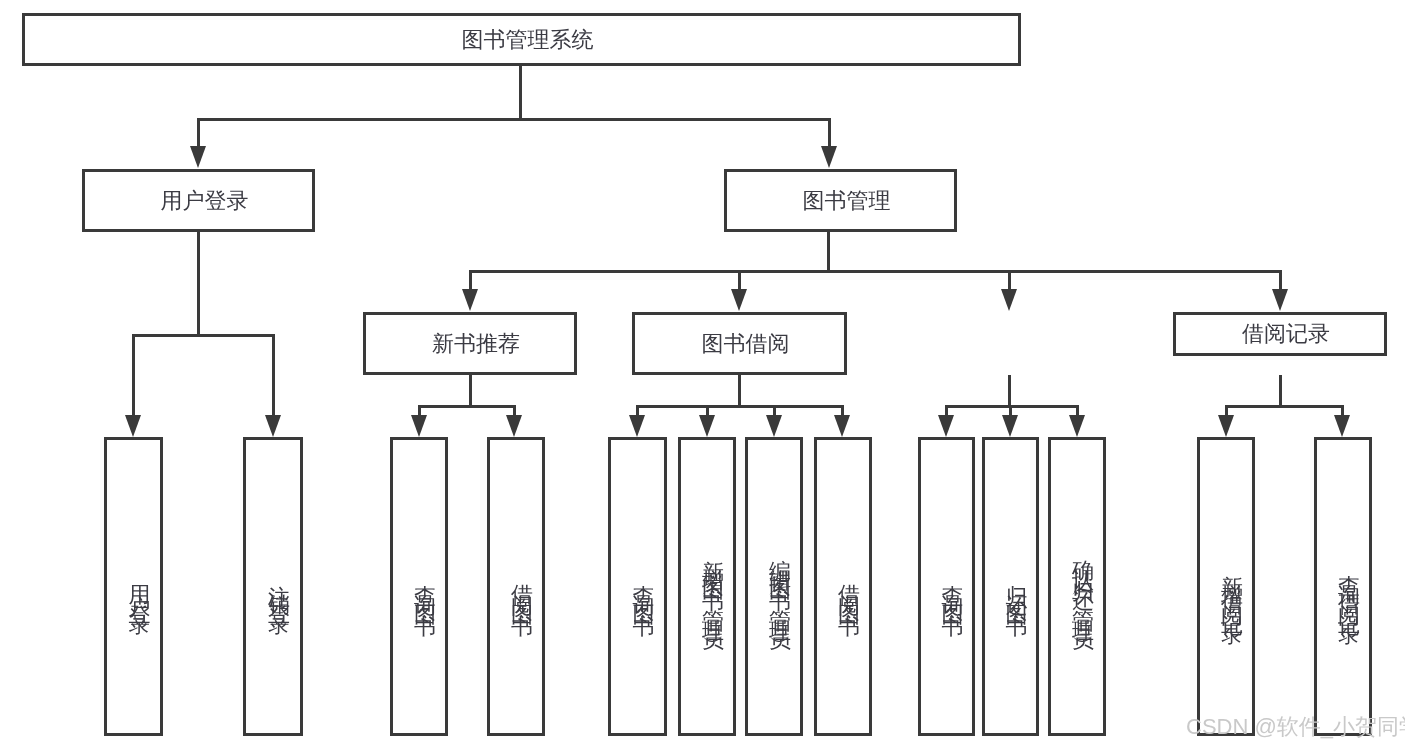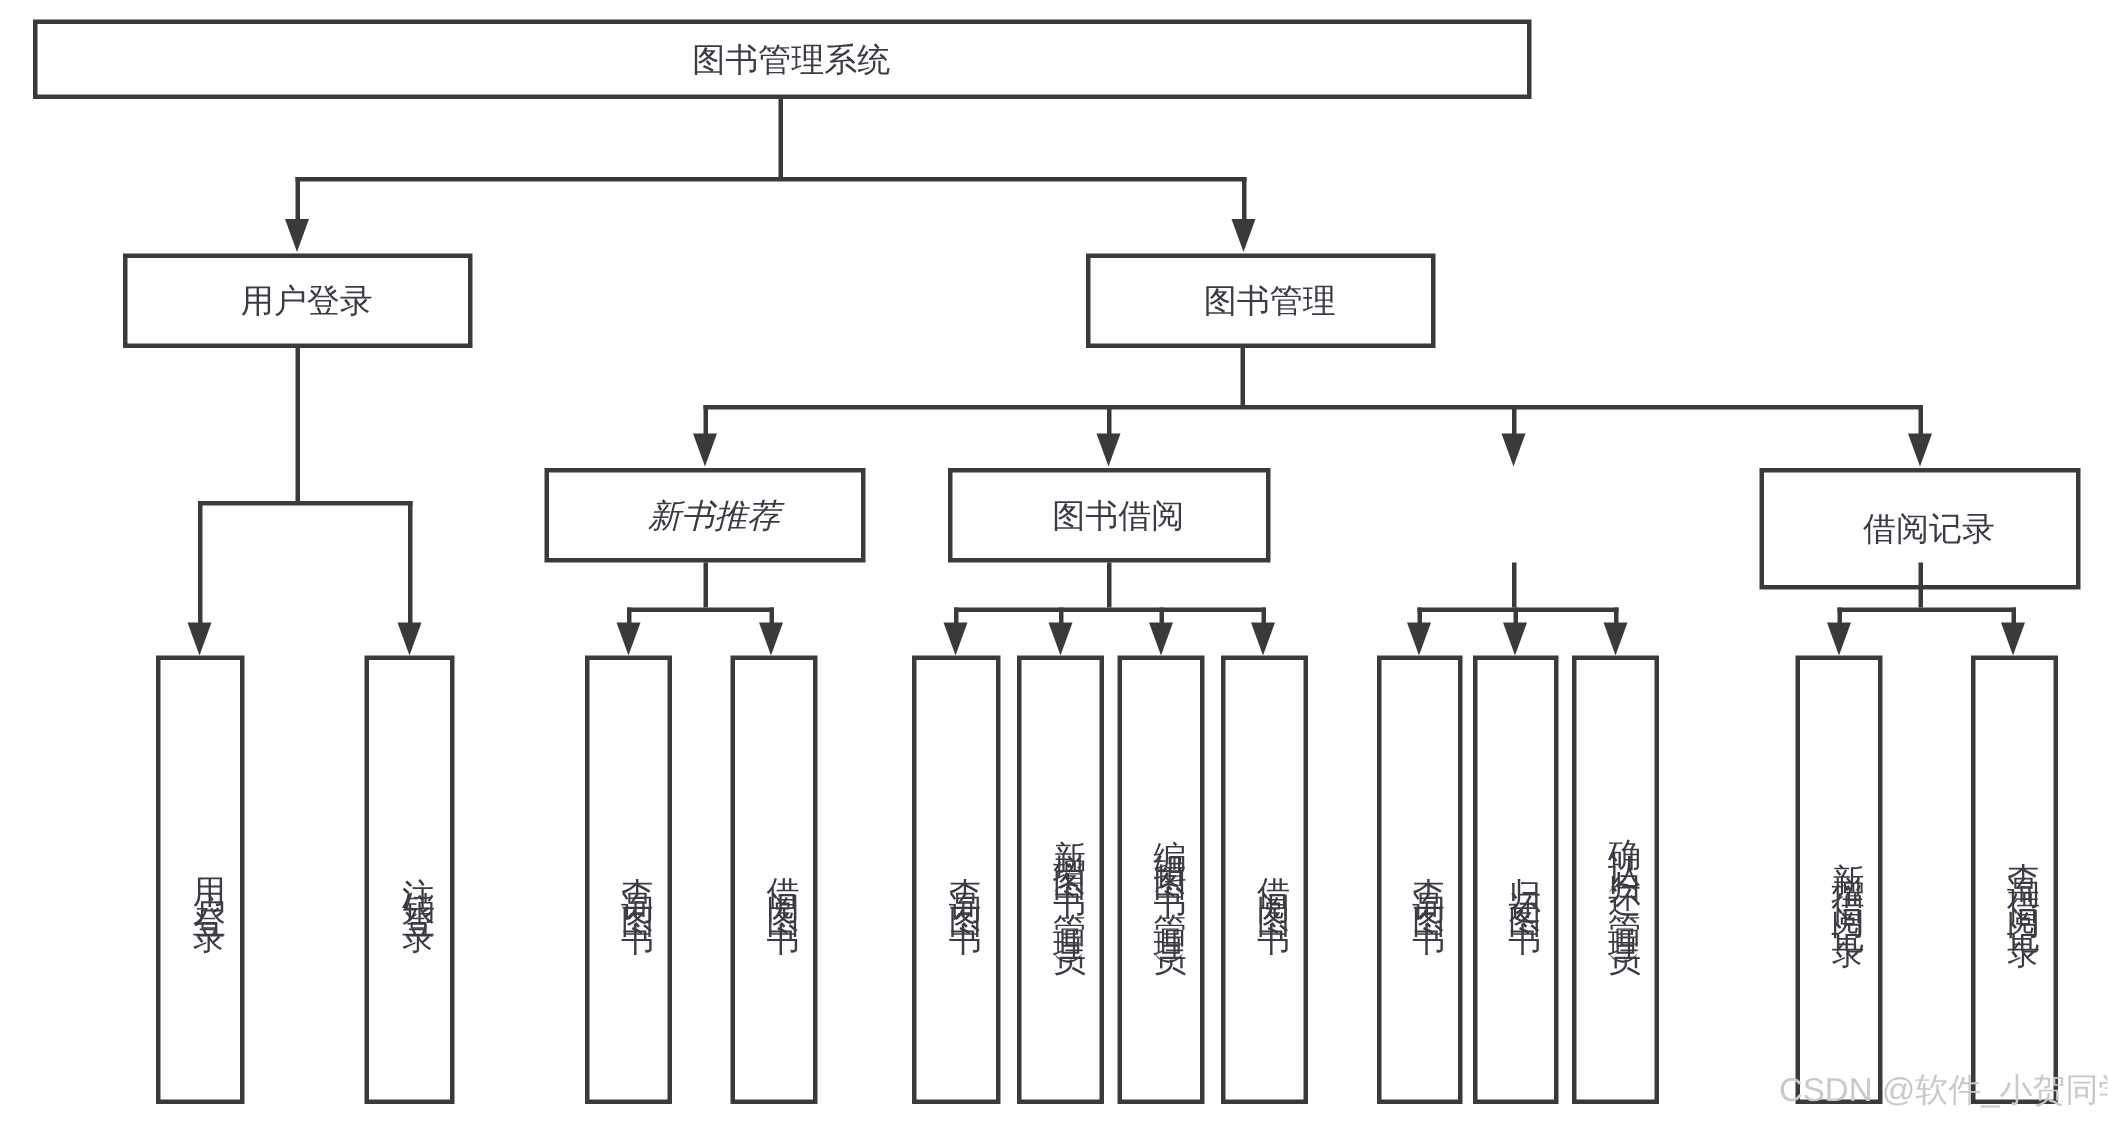--- a/index.html
+++ b/index.html
@@ -69,27 +69,27 @@
   <div class="hline" style="left:468.5px;top:270px;width:813px;"></div>
   <div class="vline" style="left:468.5px;top:270px;height:20px;"></div>
   <div class="arrow" style="left:462px;top:289px;"></div>
   <div class="vline" style="left:737.5px;top:270px;height:20px;"></div>
   <div class="arrow" style="left:731px;top:289px;"></div>
   <div class="vline" style="left:1007.5px;top:270px;height:20px;"></div>
   <div class="arrow" style="left:1001px;top:289px;"></div>
   <div class="vline" style="left:1278.5px;top:270px;height:20px;"></div>
   <div class="arrow" style="left:1272px;top:289px;"></div>
 
-  <div class="box" style="left:363px;top:312px;width:214px;height:63px;font-style:italic;">
+  <div class="box" style="left:363px;top:312px;width:214px;height:63px;">
     <span>新书推荐</span>
   </div>
   <div class="box" style="left:632px;top:312px;width:215px;height:63px;">
     <span>图书借阅</span>
   </div>
-  <div class="box" style="left:1173px;top:312px;width:214px;height:81px;">
+  <div class="box" style="left:1173px;top:312px;width:214px;height:44px;">
     <span>借阅记录</span>
   </div>
 
   <div class="vline" style="left:468.5px;top:375px;height:30px;"></div>
   <div class="hline" style="left:417.5px;top:405px;width:98px;"></div>
   <div class="vline" style="left:417.5px;top:405px;height:13px;"></div>
   <div class="arrow" style="left:411px;top:415px;"></div>
   <div class="vline" style="left:512.5px;top:405px;height:13px;"></div>
   <div class="arrow" style="left:506px;top:415px;"></div>
 

